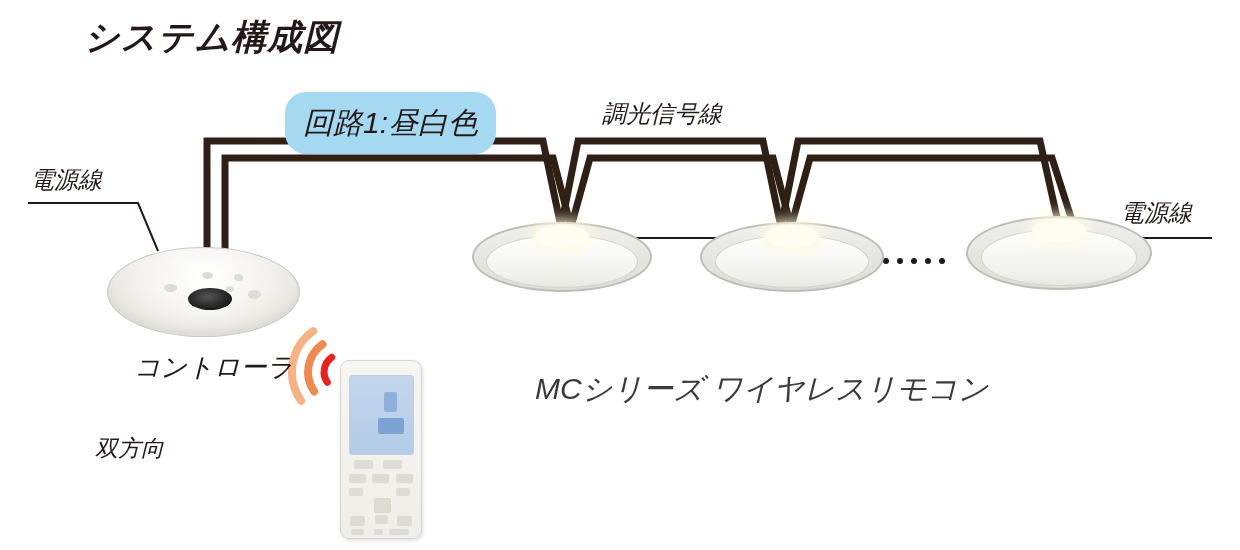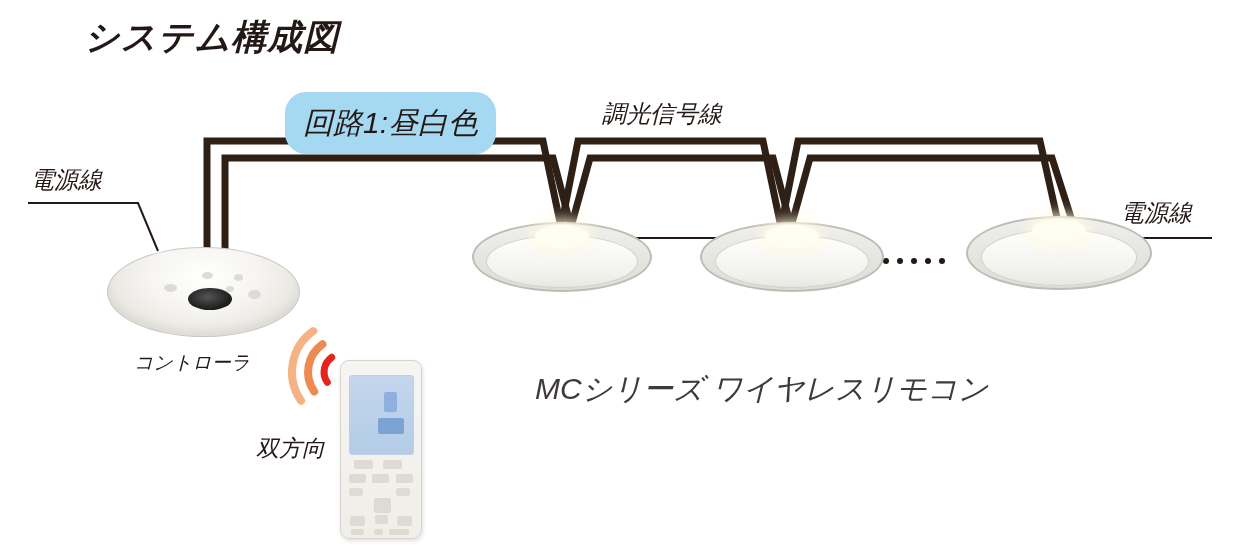--- a/index.html
+++ b/index.html
@@ -34,25 +34,25 @@
   }
   .pill{
     font-size:30px;font-weight:500;
     padding:13px 18px;border-radius:21px;line-height:1.2;
   }
   .pill-circuit1{left:285px;top:92px;background:var(--circuit1-bg);}
   .pill-circuit2{left:285px;top:172px;background:var(--circuit2-bg);}
   .lbl-signal{left:566px;top:98px;font-size:24px;margin-left:36px;}
   .lbl-power-left{left:30px;top:164px;font-size:24px;}
   .lbl-power-right{left:1120px;top:197px;font-size:24px;}
-  .lbl-controller{left:134px;top:350px;font-size:19px;}
+  .lbl-controller{left:134px;top:350px;font-size:26px;}
   .lbl-series{left:535px;top:369px;font-size:30px;color:var(--caption-text);}
   .remote-caption{
     left:95px;top:434px;width:230px;
-    font-size:23px;line-height:29px;text-align:right;
+    font-size:23px;line-height:29px;text-align:left;
   }
 
   
   .controller{
     left:107px;top:247px;width:191px;height:88px;
     border-radius:50%;
     background:radial-gradient(ellipse at 50% 32%,#ffffff 0%,#f6f5f2 40%,#e7e5df 75%,#d9d7d0 100%);
     border:1px solid #c9c7c0;
     box-shadow:inset 0 -6px 10px rgba(0,0,0,0.05);
   }

